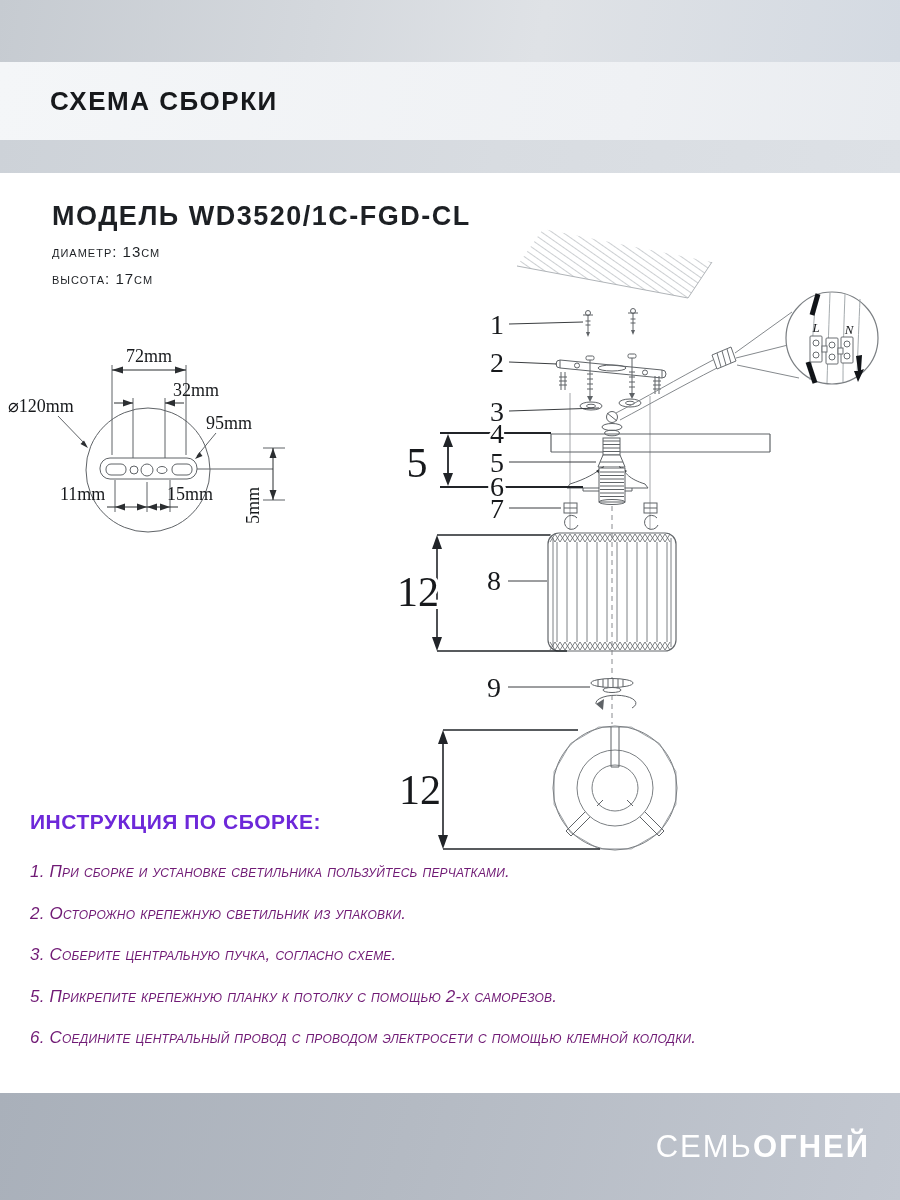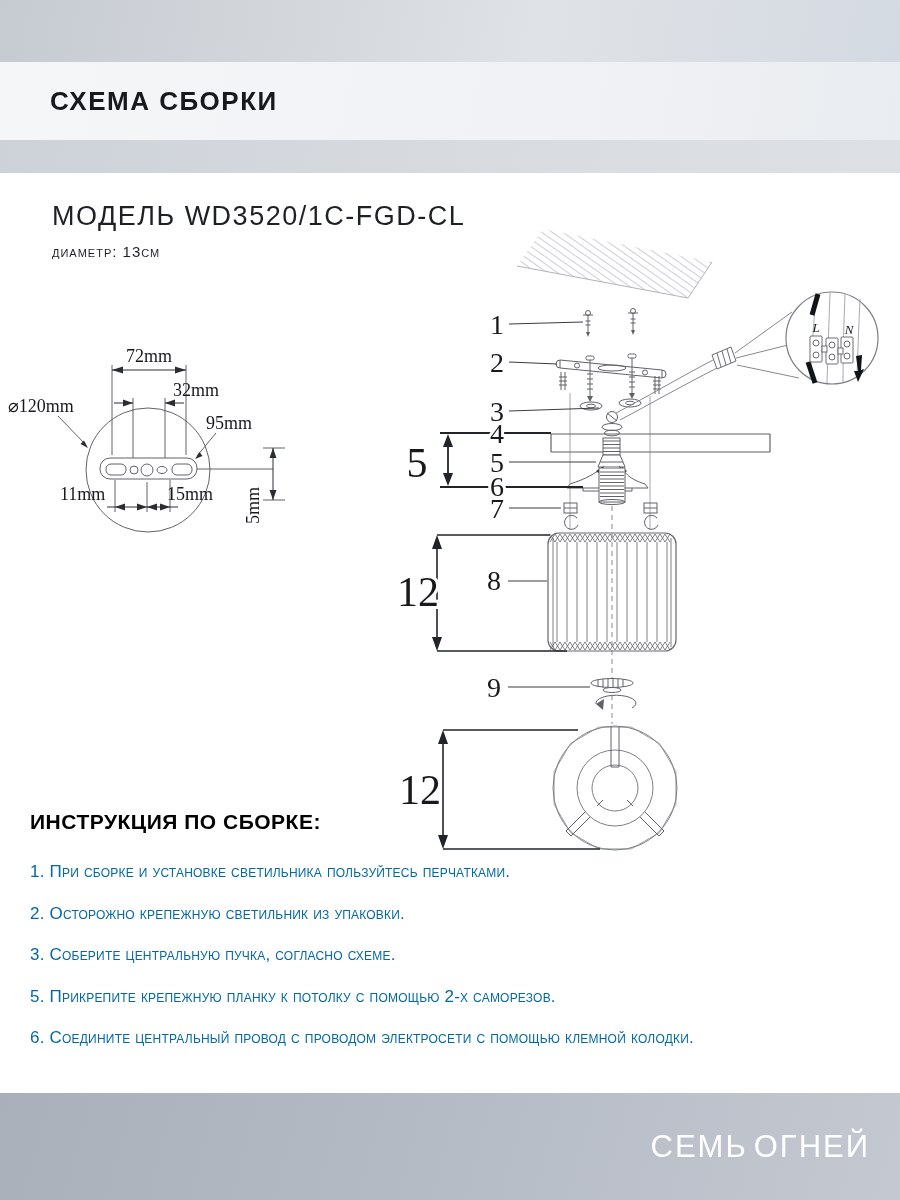--- a/index.html
+++ b/index.html
@@ -12,63 +12,64 @@
     background:linear-gradient(100deg,#c6cbd1 0%,#d4d8dd 35%,#dfe2e6 60%,#d4dae2 100%);}
   .band-title{left:0;top:62px;width:900px;height:78px;
     background:linear-gradient(100deg,#f4f6f8 0%,#eff1f4 70%,#e9ecf0 100%);
     display:flex;align-items:center;}
   .band-title h1{margin:0 0 0 50px;font-size:26px;font-weight:bold;letter-spacing:1.5px;color:#17191c;}
   .band-bottom{left:0;top:140px;width:900px;height:33px;
     background:linear-gradient(100deg,#cdd2d8 0%,#d8dce1 55%,#dde1e6 100%);}
 
   
   .model{left:52px;top:203px;line-height:1.0;}
-  .model .l1{font-size:27px;letter-spacing:1.5px;font-weight:400;margin:0 0 14px 0;}
+  .model .l1{font-size:27px;letter-spacing:1.5px;font-weight:700;margin:0 0 14px 0;}
   .model .l2{font-size:15px;letter-spacing:1px;margin:0 0 12px 0;}
   .sc{font-variant:small-caps;}
 
   
   svg{position:absolute;}
   svg text{font-family:"Liberation Serif",serif;fill:#17191c;}
   .dimtxt{font-size:18px;}
   .callout{font-size:28px;paint-order:stroke;stroke:#ffffff;stroke-width:6px;}
   .bigdim{font-size:42px;paint-order:stroke;stroke:#ffffff;stroke-width:6px;}
   .termlbl{font-size:13px;font-style:italic;}
 
   
   .instructions{left:30px;top:810px;width:848px;}
-  .instructions h2{margin:0 0 24px 0;font-size:21px;font-weight:bold;letter-spacing:.5px;color:#000000;}
+  .instructions h2{margin:0 0 24px 0;font-size:21px;font-weight:bold;letter-spacing:.5px;color:#6d28d9;}
   .instructions ol{list-style:none;margin:0;padding:0;}
   .instructions li{font-size:17px;line-height:1.62;margin-bottom:14px;
-     padding-left:34px;text-indent:-34px;color:#0369a1;letter-spacing:.2px;}
+     padding-left:34px;text-indent:-34px;color:#701a75;letter-spacing:.2px;font-style:italic;}
   .instructions .num{font-variant:normal;margin-right:5px;}
   .instructions .itxt{font-variant:small-caps;}
 
   
   .footer{left:0;top:1093px;width:900px;height:107px;
     background:linear-gradient(105deg,#a9b0ba 0%,#b4bac3 45%,#c3c8d1 100%);
     display:flex;align-items:center;justify-content:flex-end;}
   .brand{margin-right:30px;font-size:31px;color:#ffffff;letter-spacing:2px;}
   .brand .b{font-weight:normal;}
-  .brand .t{font-weight:400;margin-left:6px;}
+  .brand .t{font-weight:700;}
 </style>
 </head>
 <body>
 
 <div class="page">
 
   <div class="abs band-top"></div>
   <div class="abs band-title">
     <h1>СХЕМА СБОРКИ</h1>
   </div>
   <div class="abs band-bottom"></div>
 
   <div class="abs model">
     <p class="l1">МОДЕЛЬ WD3520/1C-FGD-CL</p>
     <p class="l2"><span class="sc">диаметр:</span> <span class="sc">13см</span></p>
+    <p class="l2"><span class="sc">высота:</span> <span class="sc">17см</span></p>
   </div>
 
   <svg style="left:0;top:330px" width="320" height="230" viewBox="0 330 320 230" fill="none" stroke="#5f6367" stroke-width="1">
     <circle cx="148" cy="470" r="62"></circle>
     <rect x="100" y="458" width="97" height="21" rx="10"></rect>
     <rect x="106" y="464" width="20" height="11" rx="5"></rect>
     <circle cx="134" cy="470" r="4"></circle>
     <circle cx="147" cy="470" r="6"></circle>
     <ellipse cx="162" cy="470" rx="5" ry="3.5"></ellipse>
     <rect x="172" y="464" width="20" height="11" rx="5"></rect>

